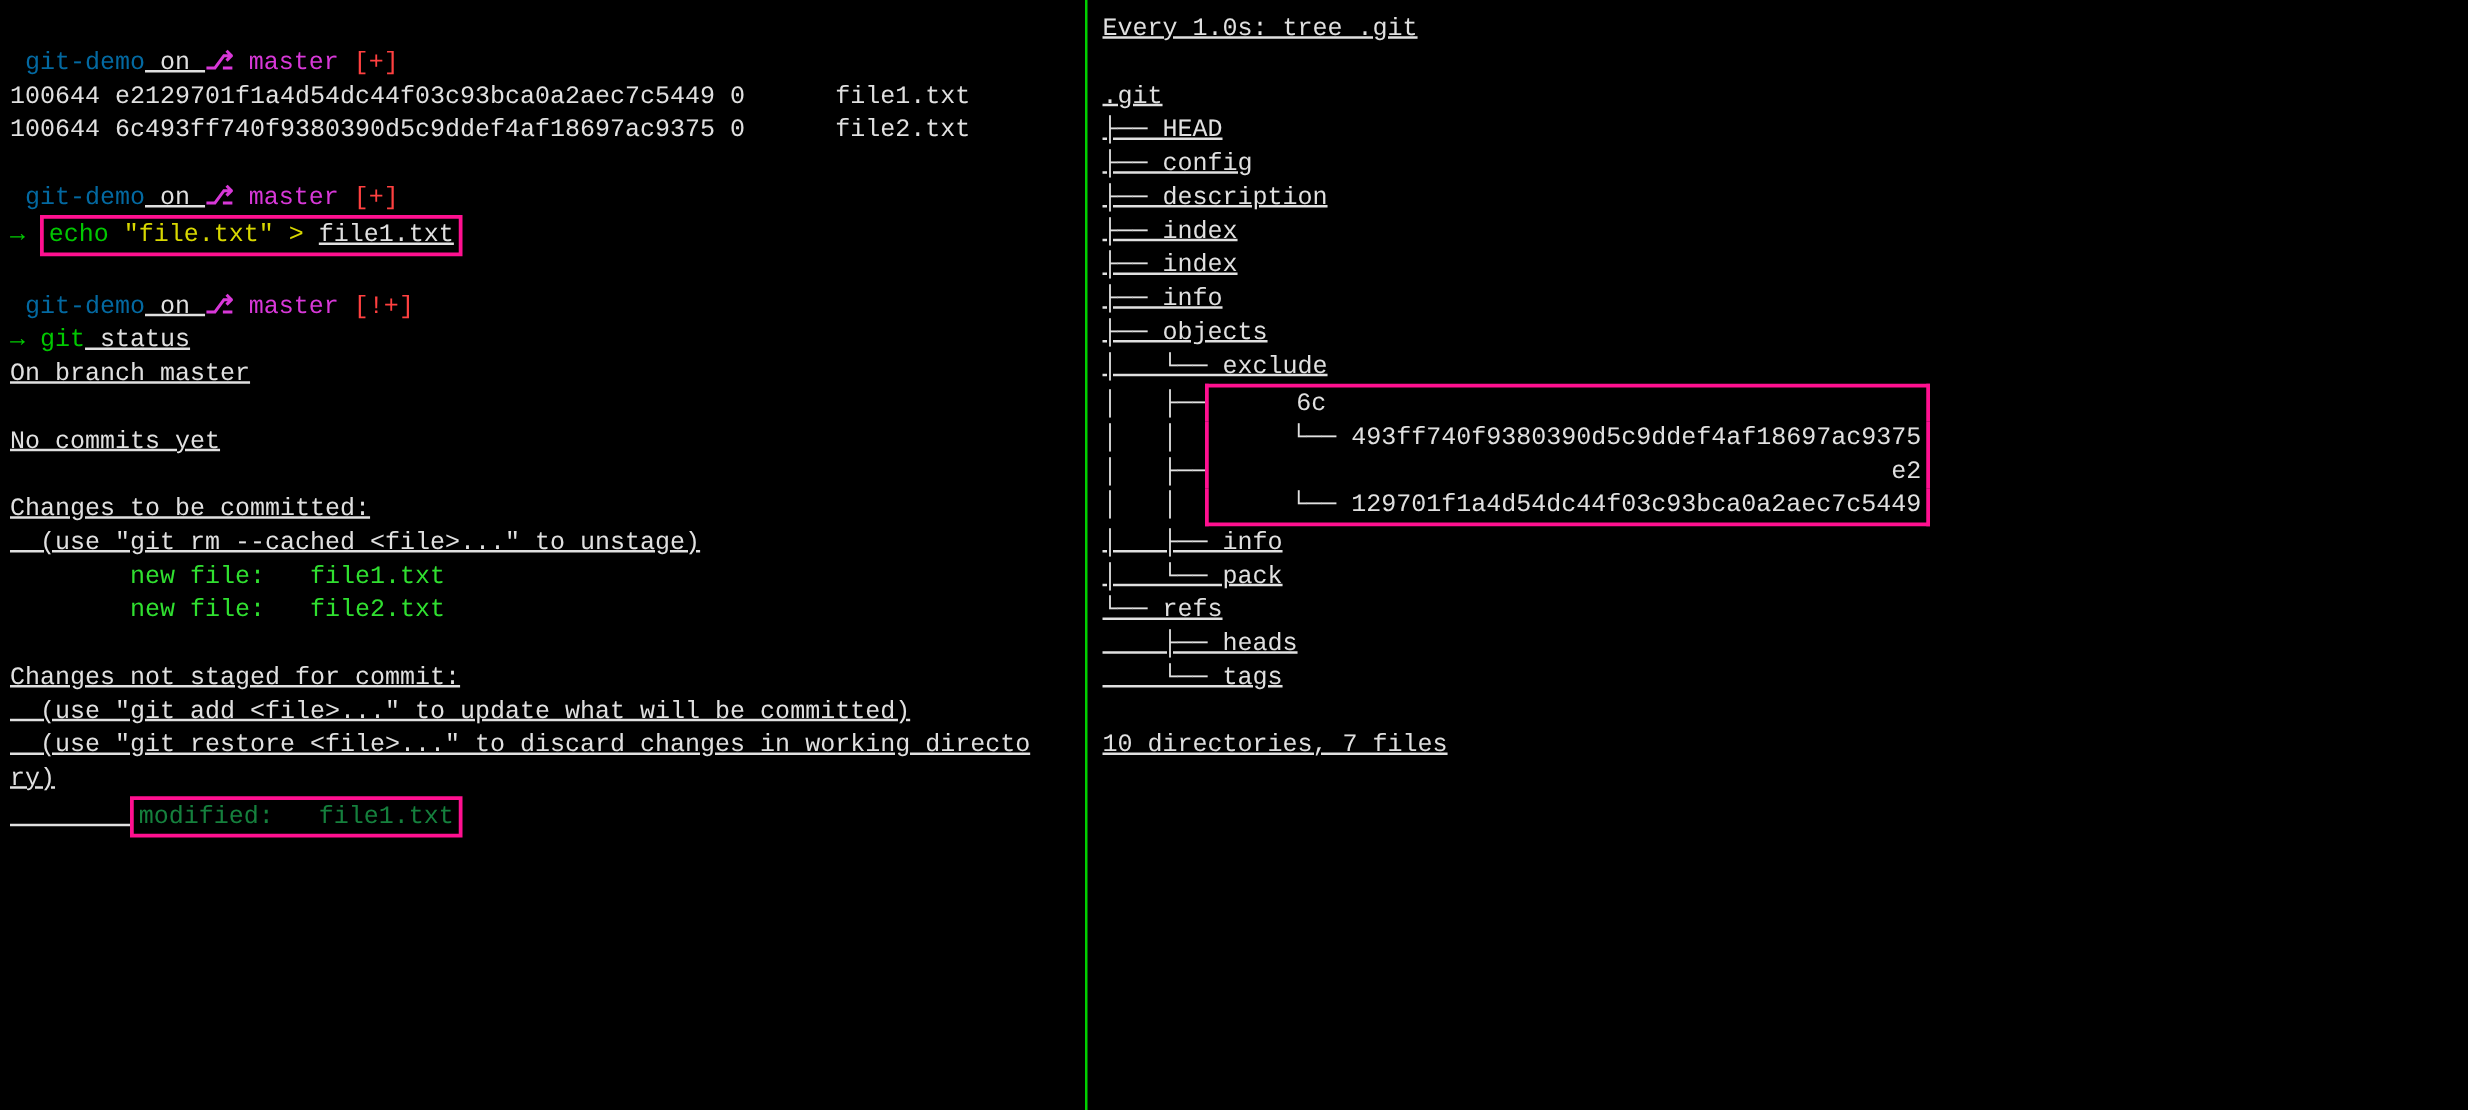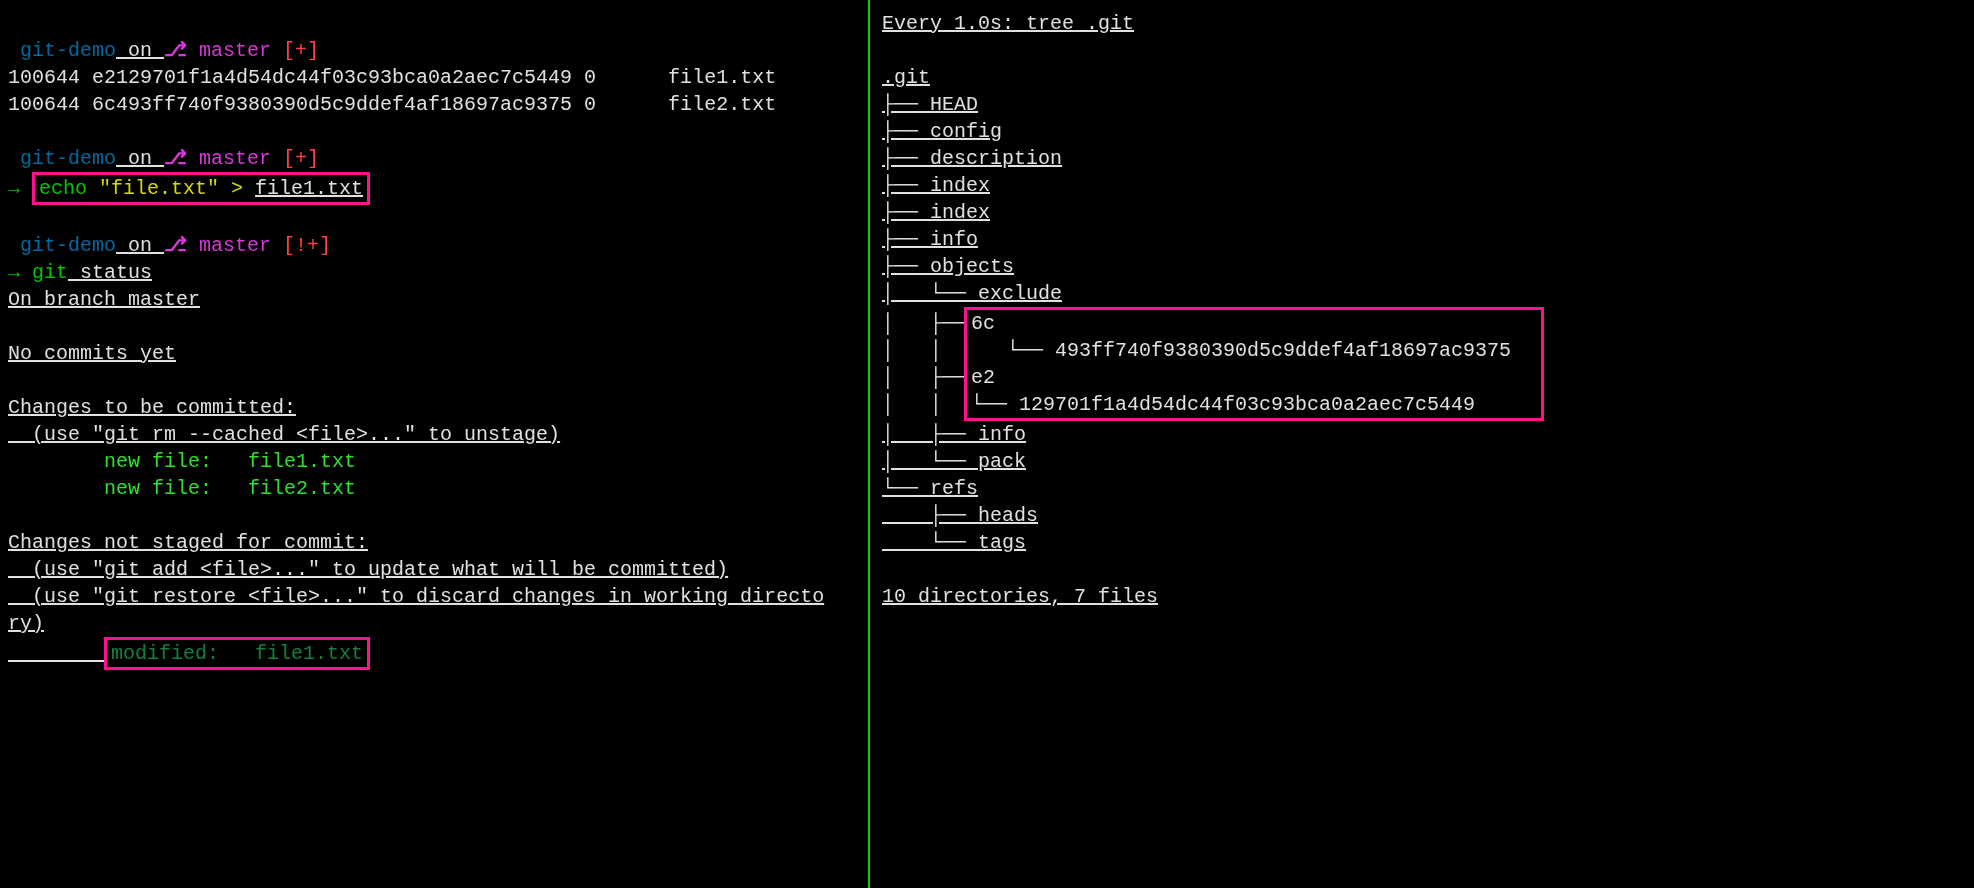--- a/index.html
+++ b/index.html
@@ -38,20 +38,21 @@
     border: 3px solid #ff1090;
     display: inline-block;
     padding: 0 4px;
   }
   .branch-glyph { color: #d838d8; font-weight: bold; }
   .right-highlight-box {
     border: 3px solid #ff1090;
     padding: 0 4px;
     margin-left: -6px;
     margin-right: 6px;
+    text-align: right;
   }
 </style>
 </head>
 <body>
 
 <div class="left-pane">
   <div class="line"> </div>
 
   <div class="line"><span class="cyan">git-demo</span><span class="white"> on </span><span class="branch-glyph">⎇</span><span class="magenta"> master</span><span class="red"> [+]</span></div>
 

